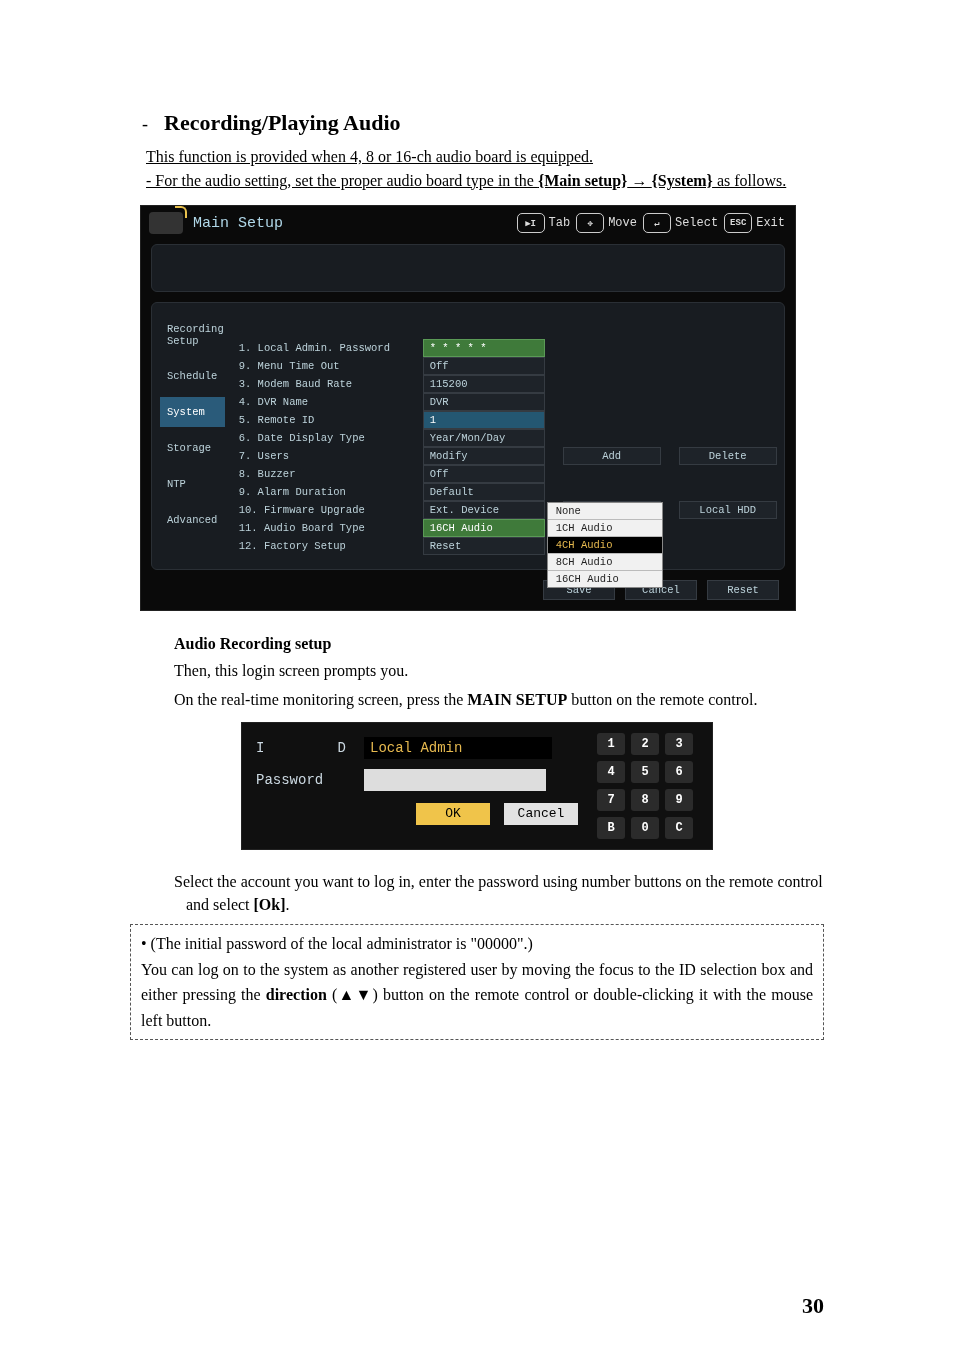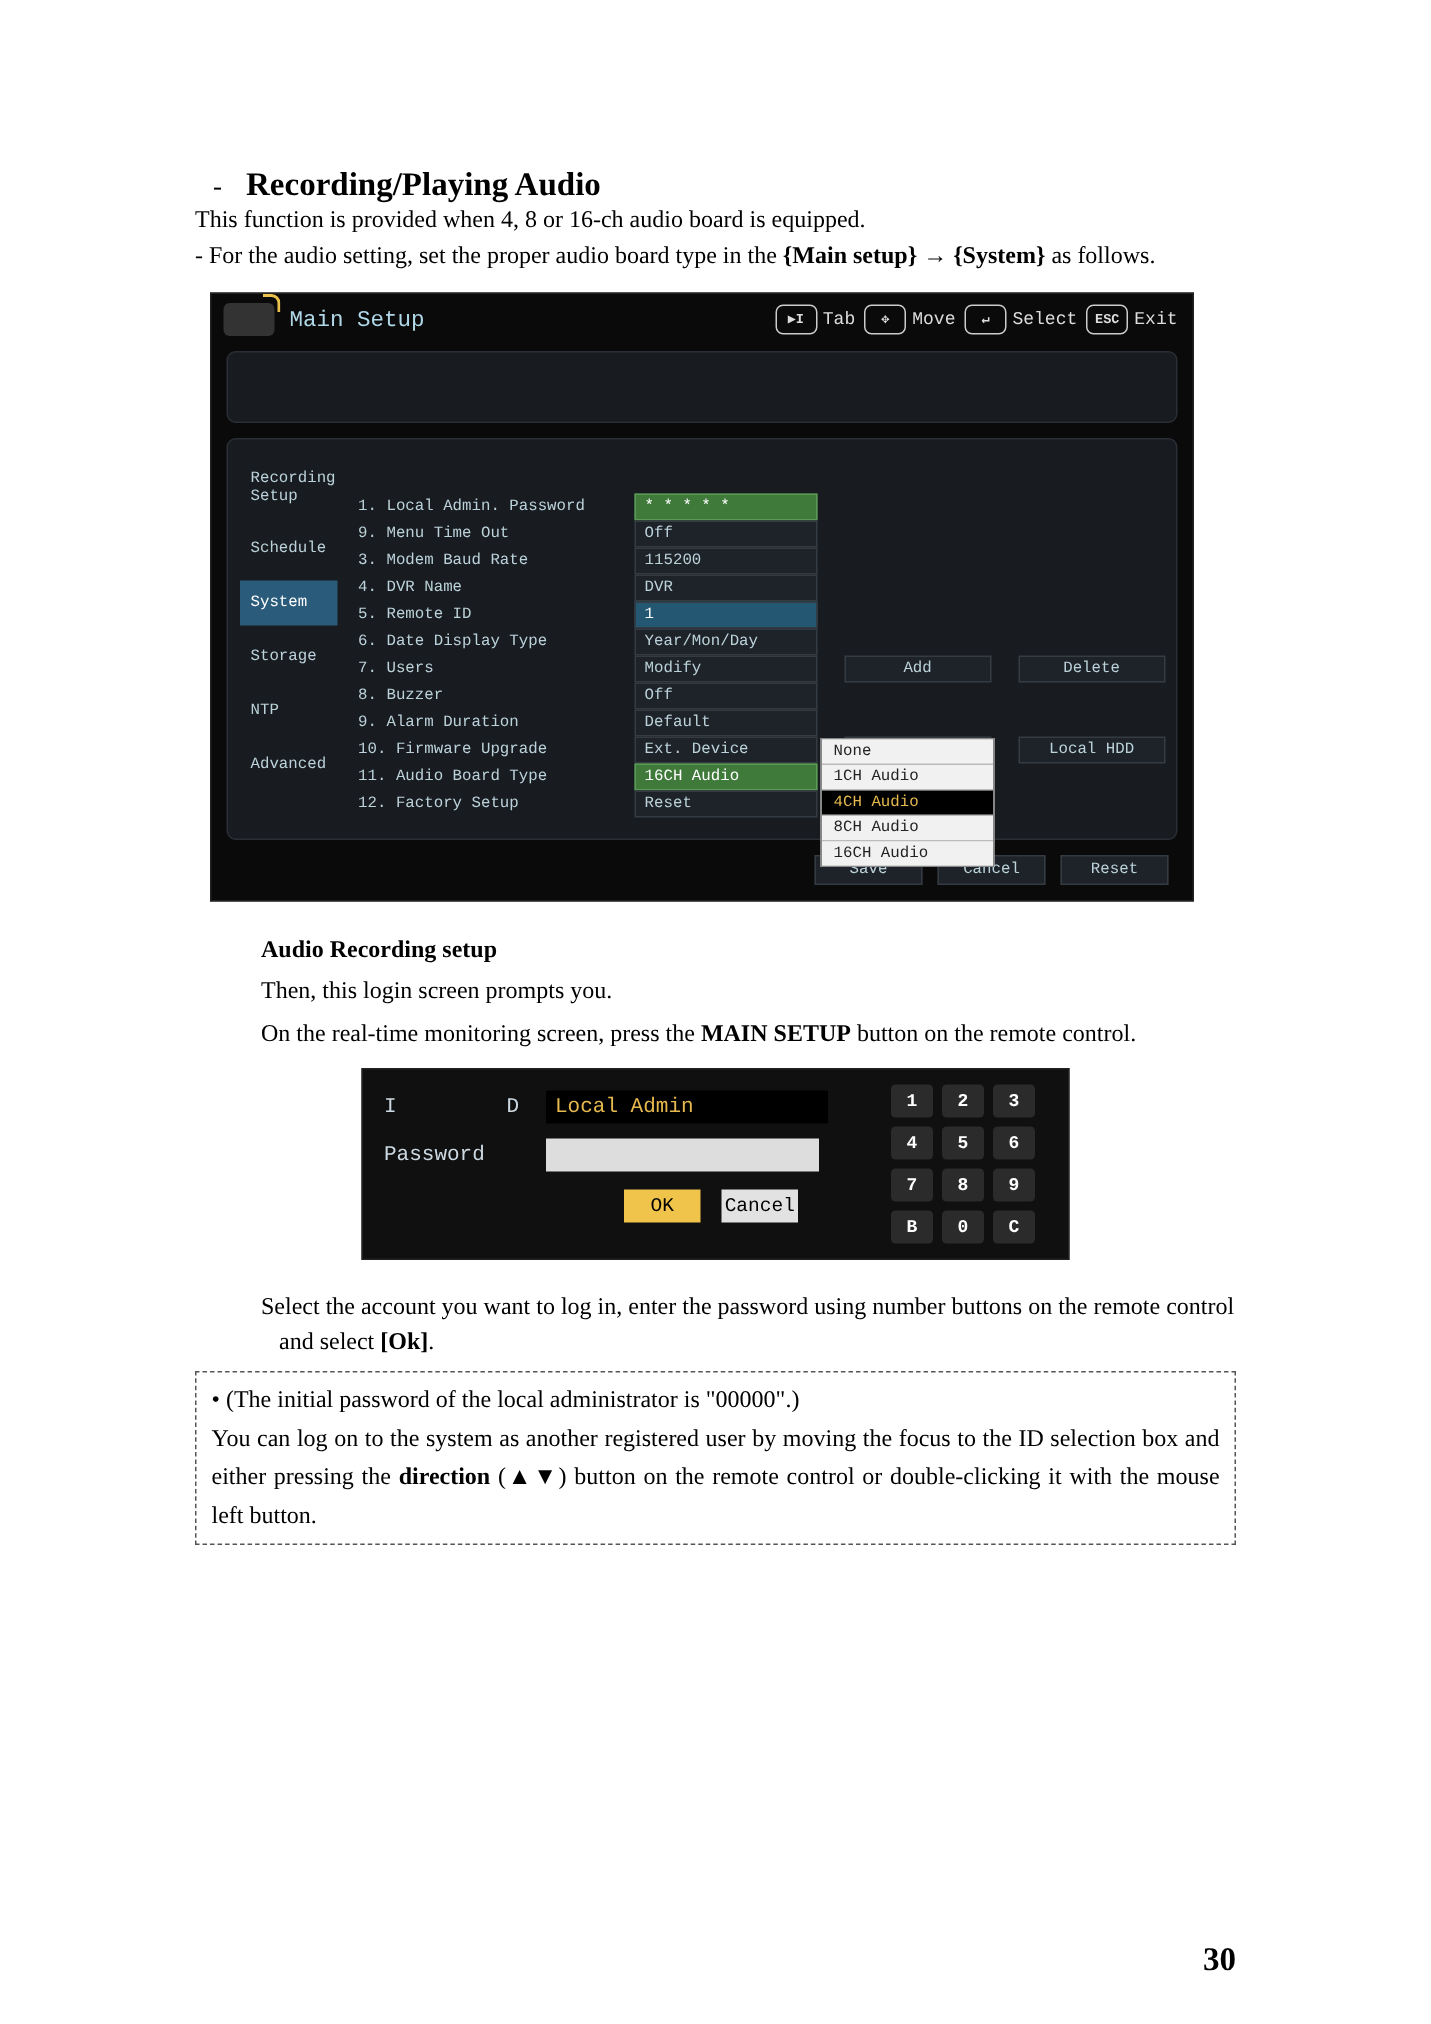--- a/index.html
+++ b/index.html
@@ -10,34 +10,36 @@
     background: #fff;
   }
   .page {
     width: 954px;
     min-height: 1349px;
     padding: 110px 130px 60px 130px;
     box-sizing: border-box;
     position: relative;
   }
   .heading-row {
+    margin-bottom: 10px;
   }
   .heading-row .dash {
     display: inline-block;
     width: 30px;
     text-align: center;
     font-size: 18px;
   }
   .heading-row .h {
     font-size: 22px;
     font-weight: bold;
   }
   .bodytext {
-    margin: 0 0 2px 0;
+    margin: 0 0 2px 16px;
     line-height: 1.35;
+    text-decoration: underline;
   }
 
   
   .dvr {
     width: 654px;
     margin: 14px 0 24px 10px;
     background: #0a0a0a;
     position: relative;
     font-family: "Lucida Console","Courier New",monospace;
     font-size: 10.5px;
@@ -255,21 +257,21 @@
     height: 22px;
     background: #ddd;
   }
   .login .lbuttons {
     display: flex;
     gap: 14px;
     margin-top: 12px;
     margin-left: 160px;
   }
   .login .lbtn {
-    width: 51px;
+    width: 74px;
     height: 22px;
     display: flex;
     align-items: center;
     justify-content: center;
     font-size: 13px;
   }
   .login .lbtn.ok { background: #f0c44a; color:#000; }
   .login .lbtn.cancel { background: #e2e2e2; color:#000; }
   .login .keypad {
     width: 120px;

